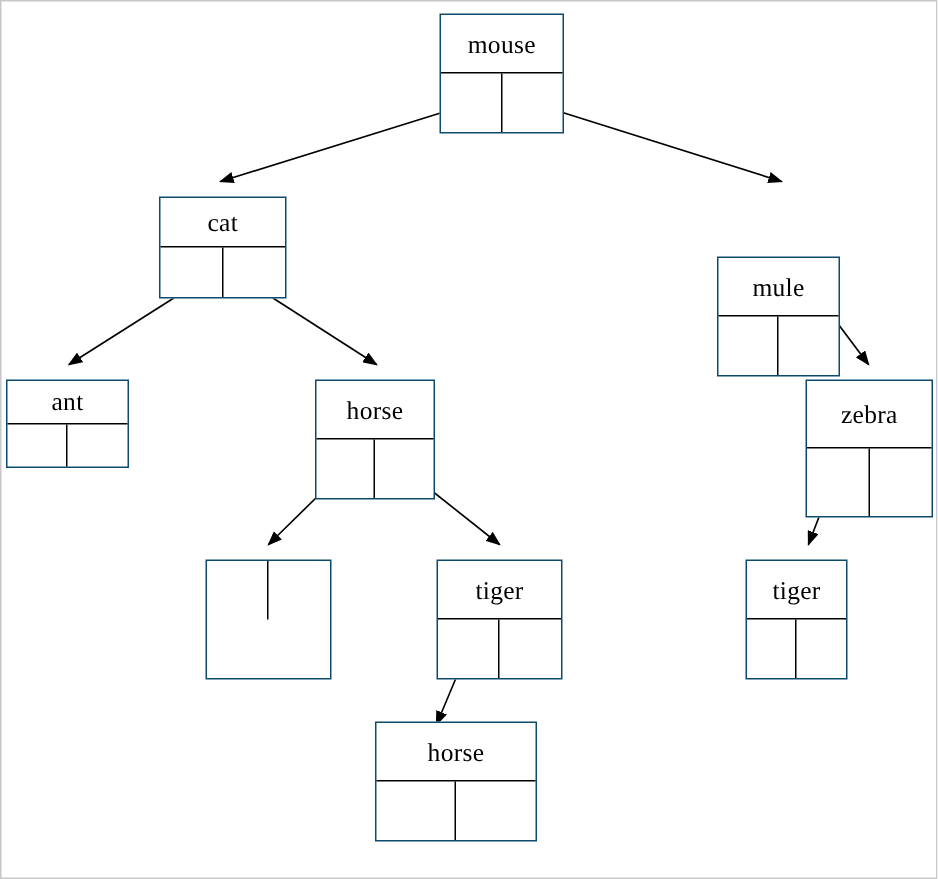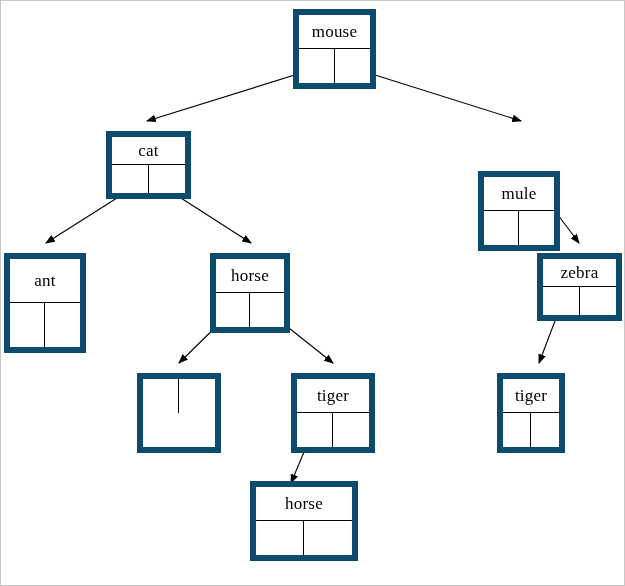--- a/index.html
+++ b/index.html
@@ -24,21 +24,21 @@
     position: absolute;
     left: 0;
     top: 0;
     width: 625px;
     height: 586px;
     pointer-events: none;
   }
   .tree-node {
     position: absolute;
     box-sizing: border-box;
-    border: 6px solid #0c4a6e;
+    border: 1px solid #0c4a6e;
     background: #ffffff;
   }
   .node-label {
     box-sizing: border-box;
     width: 100%;
     height: 50%;
     border-bottom: 1px solid #000000;
     display: flex;
     align-items: center;
     justify-content: center;
@@ -101,35 +101,35 @@
           <div class="ptr-cell ptr-right"></div>
         </div>
       </div>
       <div class="tree-node" style="left: 477px; top: 130px; width: 82px; height: 80px; margin-top: 40px;">
         <div class="node-label">mule</div>
         <div class="node-pointers">
           <div class="ptr-cell ptr-left"></div>
           <div class="ptr-cell ptr-right"></div>
         </div>
       </div>
-      <div class="tree-node" style="left: 3px; top: 252px; width: 82px; height: 100px;">
+      <div class="tree-node" style="left: 3px; top: 252px; width: 82px; height: 59px;">
         <div class="node-label">ant</div>
         <div class="node-pointers">
           <div class="ptr-cell ptr-left"></div>
           <div class="ptr-cell ptr-right"></div>
         </div>
       </div>
       <div class="tree-node" style="left: 209px; top: 252px; width: 80px; height: 80px;">
         <div class="node-label">horse</div>
         <div class="node-pointers">
           <div class="ptr-cell ptr-left"></div>
           <div class="ptr-cell ptr-right"></div>
         </div>
       </div>
-      <div class="tree-node" style="left: 536px; top: 252px; width: 85px; height: 68px;">
+      <div class="tree-node" style="left: 536px; top: 252px; width: 85px; height: 92px;">
         <div class="node-label">zebra</div>
         <div class="node-pointers">
           <div class="ptr-cell ptr-left"></div>
           <div class="ptr-cell ptr-right"></div>
         </div>
       </div>
       <div class="tree-node" style="left: 136px; top: 372px; width: 84px; height: 80px;">
         <div class="node-pointers">
           <div class="ptr-cell ptr-left"></div>
           <div class="ptr-cell ptr-right"></div>

